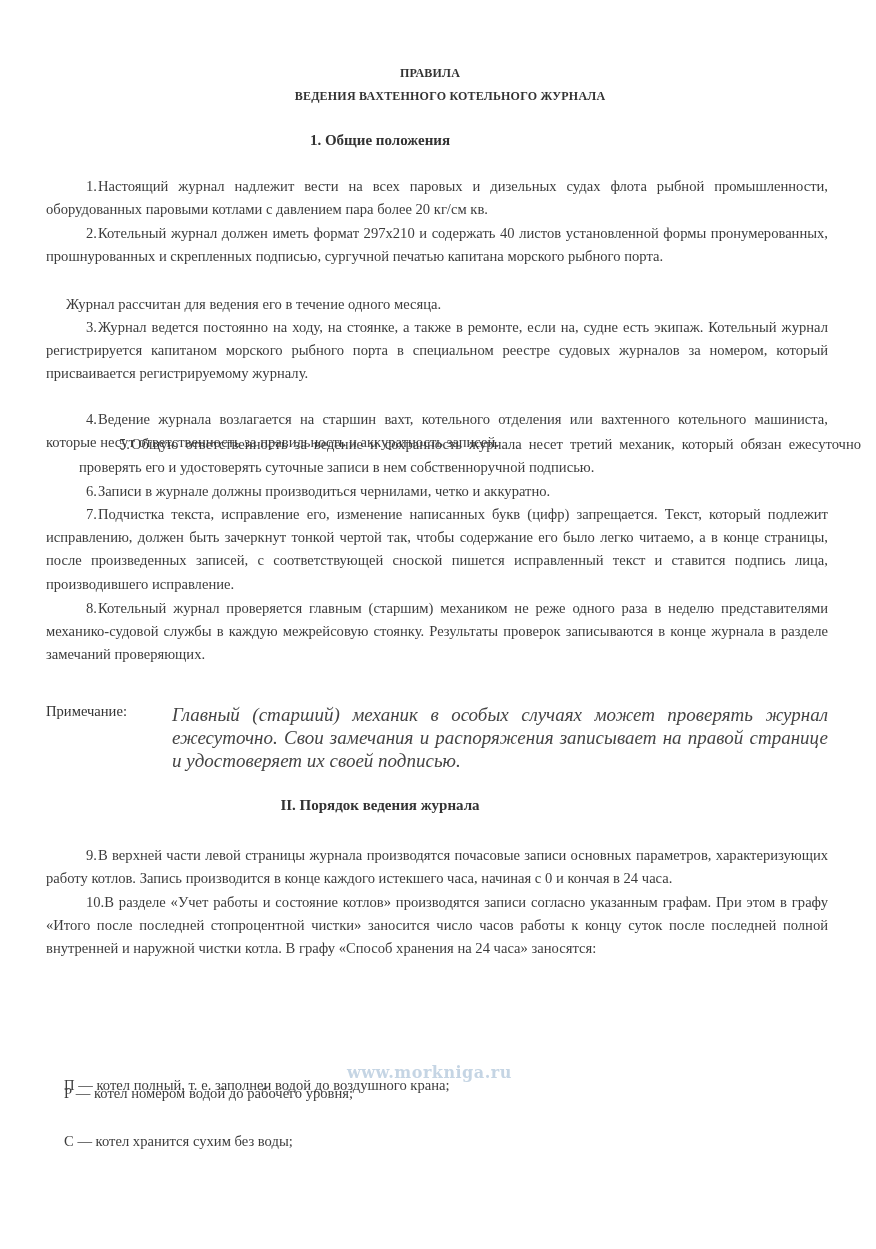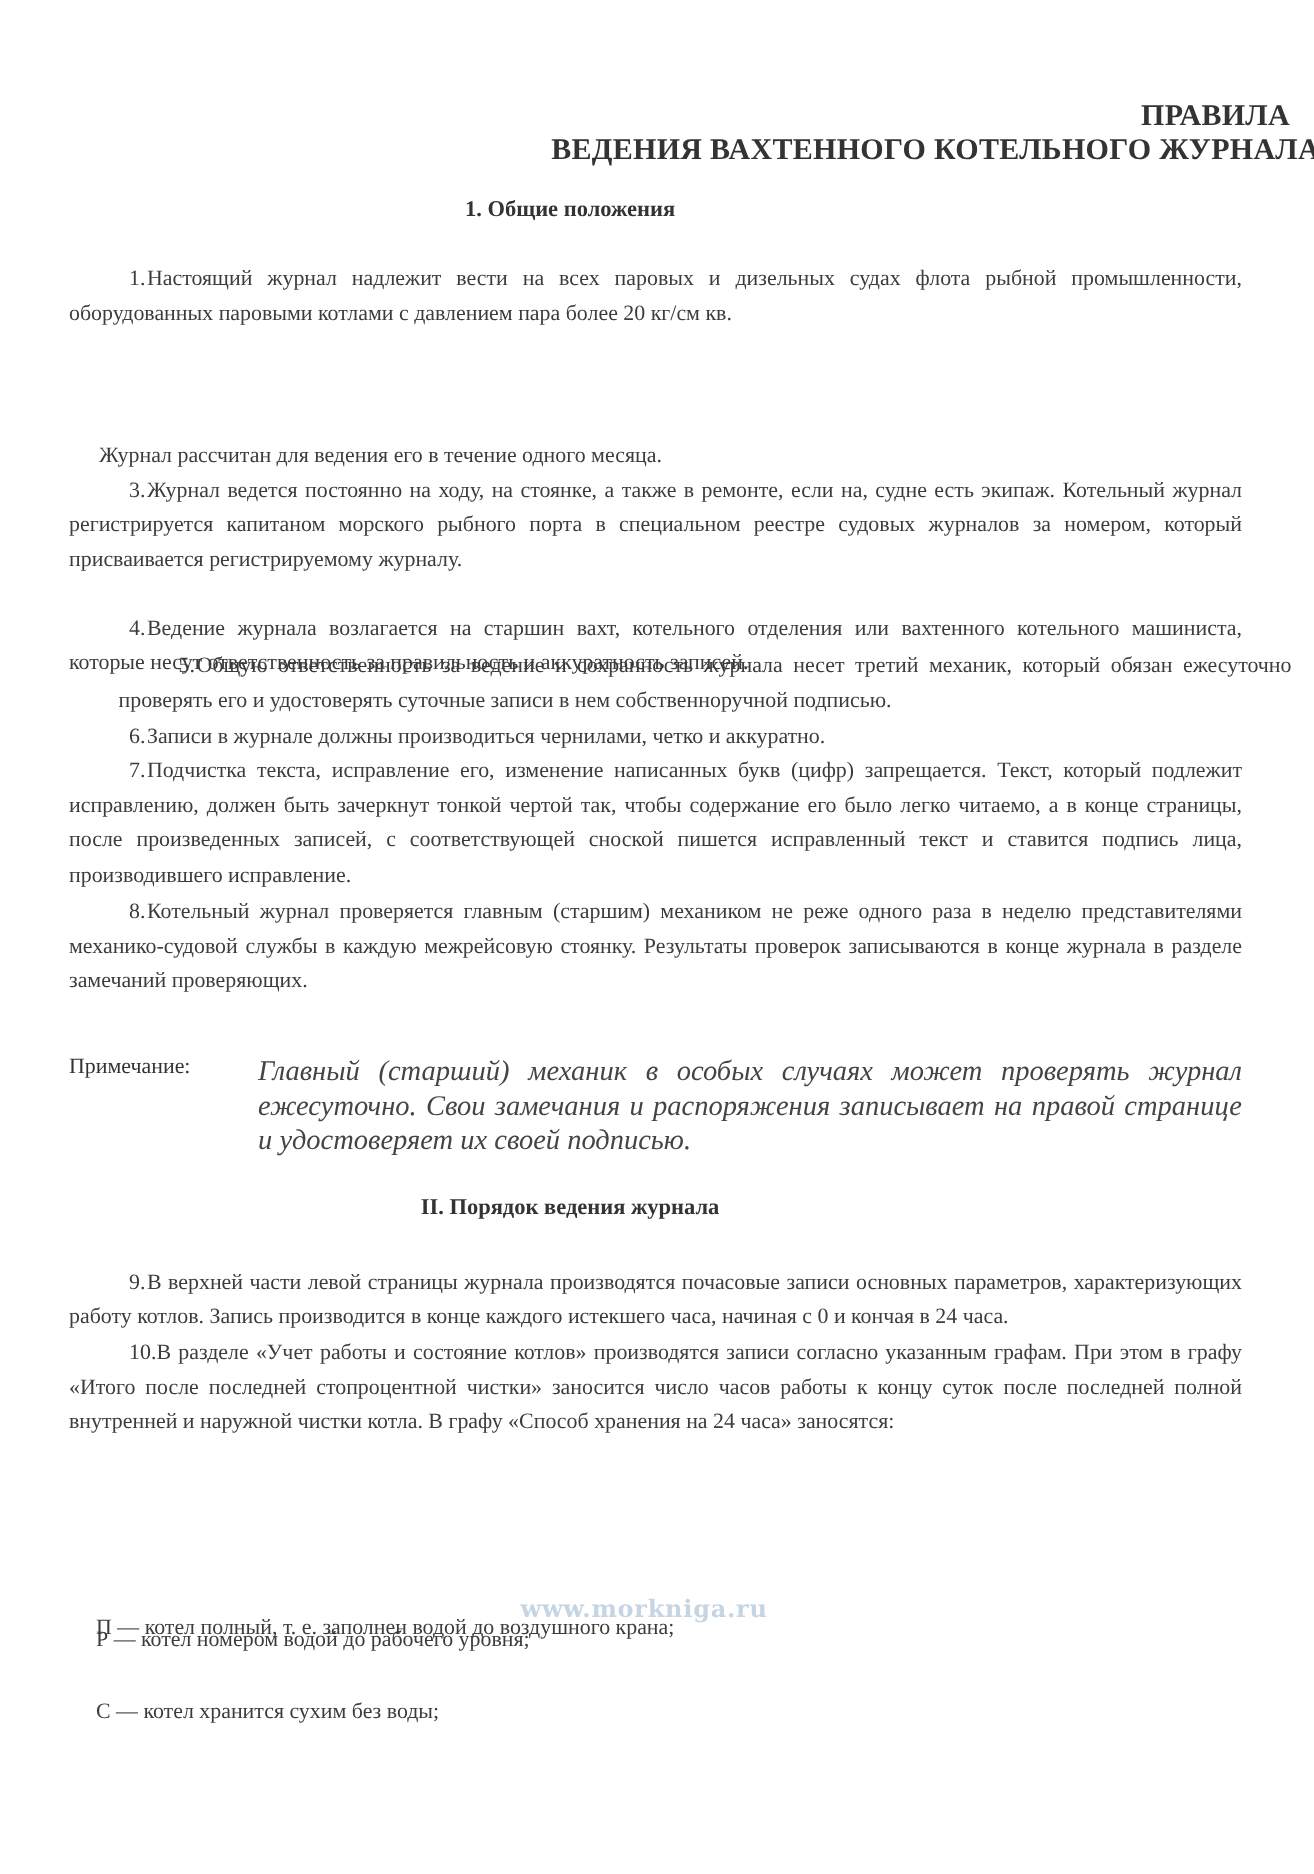--- a/index.html
+++ b/index.html
@@ -3,22 +3,22 @@
 <meta charset="utf-8">
 <style>
   html, body { margin: 0; padding: 0; background: #ffffff; }
   body {
     width: 876px; height: 1249px; position: relative; overflow: hidden;
     font-family: "Liberation Serif", "DejaVu Serif", serif;
     color: #3a3a3a;
   }
   .page { position: absolute; left: 0; top: 0; width: 876px; height: 1249px; }
   .title {
-    position: absolute; left: 0; width: 860px; text-align: right;
-    font-weight: bold; font-size: 20px; color: #333; letter-spacing: 0.2px;
+    position: absolute; left: 0; width: 860px; text-align: center;
+    font-weight: bold; font-size: 12px; color: #333; letter-spacing: 0.2px;
   }
   .t1 { top: 66px; }
   .t2 { top: 89px; padding-left: 20px; }
   .section-h {
     position: absolute; left: 0; width: 760px; text-align: center;
     font-weight: bold; font-size: 15px; color: #333;
   }
   .s1 { top: 132px; }
   .s2 { top: 797px; }
   .para {
@@ -68,20 +68,23 @@
 <div class="page">
 
   <div class="title t1">ПРАВИЛА</div>
   <div class="title t2">ВЕДЕНИЯ ВАХТЕННОГО КОТЕЛЬНОГО ЖУРНАЛА</div>
 
   <div class="section-h s1">1. Общие положения</div>
 
   <div class="para p1">
     <span class="num">1.</span><span>Настоящий журнал надлежит вести на всех паровых и дизельных судах флота рыбной промышленности, оборудованных паровыми котлами с давлением пара более 20 кг/см кв.</span>
   </div>
+  <div class="para p2">
+    <span class="num">2.</span><span>Котельный журнал должен иметь формат 297x210 и содержать 40 листов установленной формы пронумерованных, прошнурованных и скрепленных подписью, сургучной печатью капитана морского рыбного порта.</span>
+  </div>
   <div class="para p2b">
     <span>Журнал рассчитан для ведения его в течение одного месяца.</span>
   </div>
   <div class="para p3">
     <span class="num">3.</span><span>Журнал ведется постоянно на ходу, на стоянке, а также в ремонте, если на, судне есть экипаж. Котельный журнал регистрируется капитаном морского рыбного порта в специальном реестре судовых журналов за номером, который присваивается регистрируемому журналу.</span>
   </div>
   <div class="para p4">
     <span class="num">4.</span><span>Ведение журнала возлагается на старшин вахт, котельного отделения или вахтенного котельного машиниста, которые несут ответственность за правильность и аккуратность записей.</span>
   </div>
   <div class="para p5">

